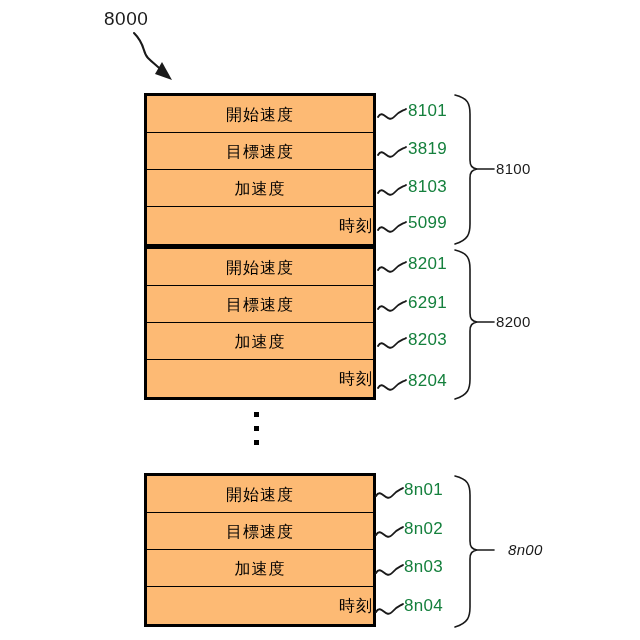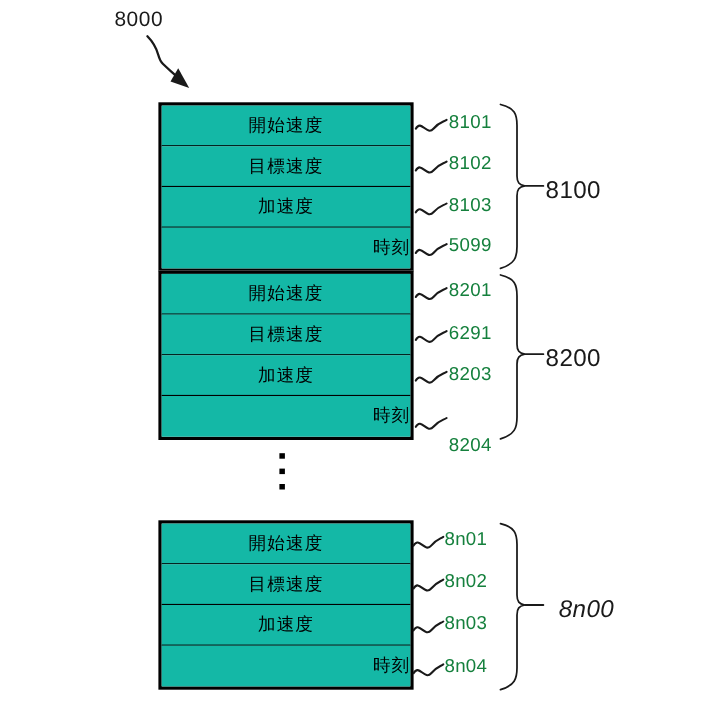--- a/index.html
+++ b/index.html
@@ -26,41 +26,41 @@
   }
   .ref-num {
     position: absolute;
     font-size: 17px;
     letter-spacing: 0.3px;
     color: #15803d;
     white-space: nowrap;
   }
   .group-num {
     position: absolute;
-    font-size: 22px;
+    font-size: 15px;
     letter-spacing: 0.3px;
     color: #1a1a1a;
     white-space: nowrap;
   }
   .block {
     position: absolute;
     left: 144px;
     width: 232px;
     border: 3px solid #000000;
     box-sizing: border-box;
     background: #ffffff;
   }
   .cell {
     height: 37px;
     line-height: 37px;
     text-align: center;
     font-size: 16px;
     border-bottom: 1.3px solid #000000;
     box-sizing: border-box;
-    background: #14b8a6;
+    background: #fdba74;
     letter-spacing: 1px;
   }
   .cell:last-child {
     border-bottom: none;
     text-align: right;
   }
   svg.overlay {
     position: absolute;
     left: 0;
     top: 0;
@@ -113,28 +113,28 @@
   </div>
 
   <div class="block" style="top:473px;">
     <div class="cell">開始速度</div>
     <div class="cell">目標速度</div>
     <div class="cell">加速度</div>
     <div class="cell">時刻</div>
   </div>
 
   <div class="ref-num" style="left:408px; top:101px;">8101</div>
-  <div class="ref-num" style="left:408px; top:139px;">8102</div>
+  <div class="ref-num" style="left:408px; top:139px;">3819</div>
   <div class="ref-num" style="left:408px; top:177px;">8103</div>
   <div class="ref-num" style="left:408px; top:213px;">5099</div>
 
   <div class="ref-num" style="left:408px; top:254px;">8201</div>
   <div class="ref-num" style="left:408px; top:293px;">6291</div>
   <div class="ref-num" style="left:408px; top:330px;">8203</div>
-  <div class="ref-num" style="left:408px; top:371px;margin-top:24px;">8204</div>
+  <div class="ref-num" style="left:408px; top:371px;">8204</div>
 
   <div class="ref-num" style="left:404px; top:480px;">8n01</div>
   <div class="ref-num" style="left:404px; top:519px;">8n02</div>
   <div class="ref-num" style="left:404px; top:557px;">8n03</div>
   <div class="ref-num" style="left:404px; top:596px;">8n04</div>
 
   <div class="group-num" style="left:496px; top:160px;">8100</div>
   <div class="group-num" style="left:496px; top:313px;">8200</div>
   <div class="group-num" style="left:508px; top:541px;font-style:italic;">8n00</div>
 

